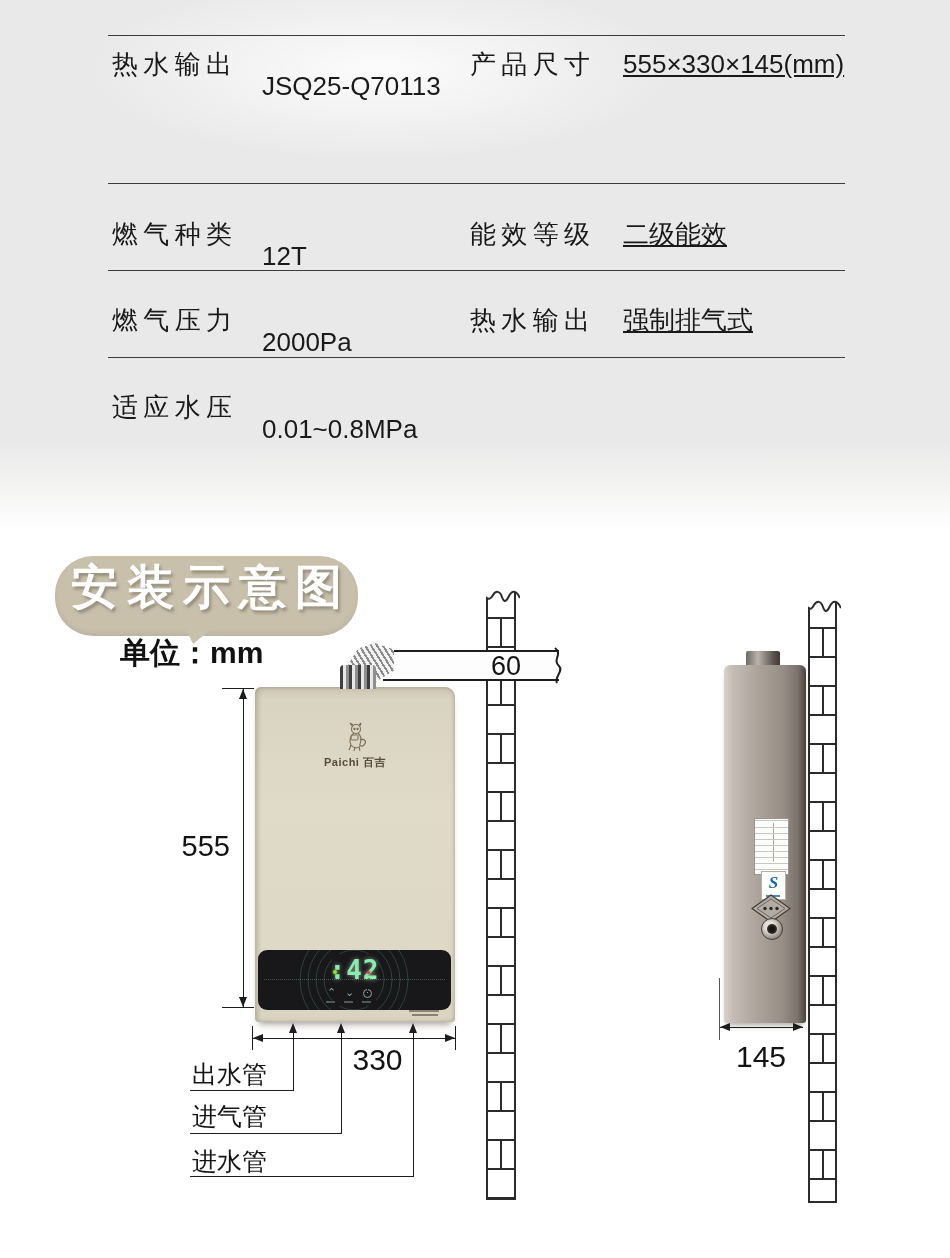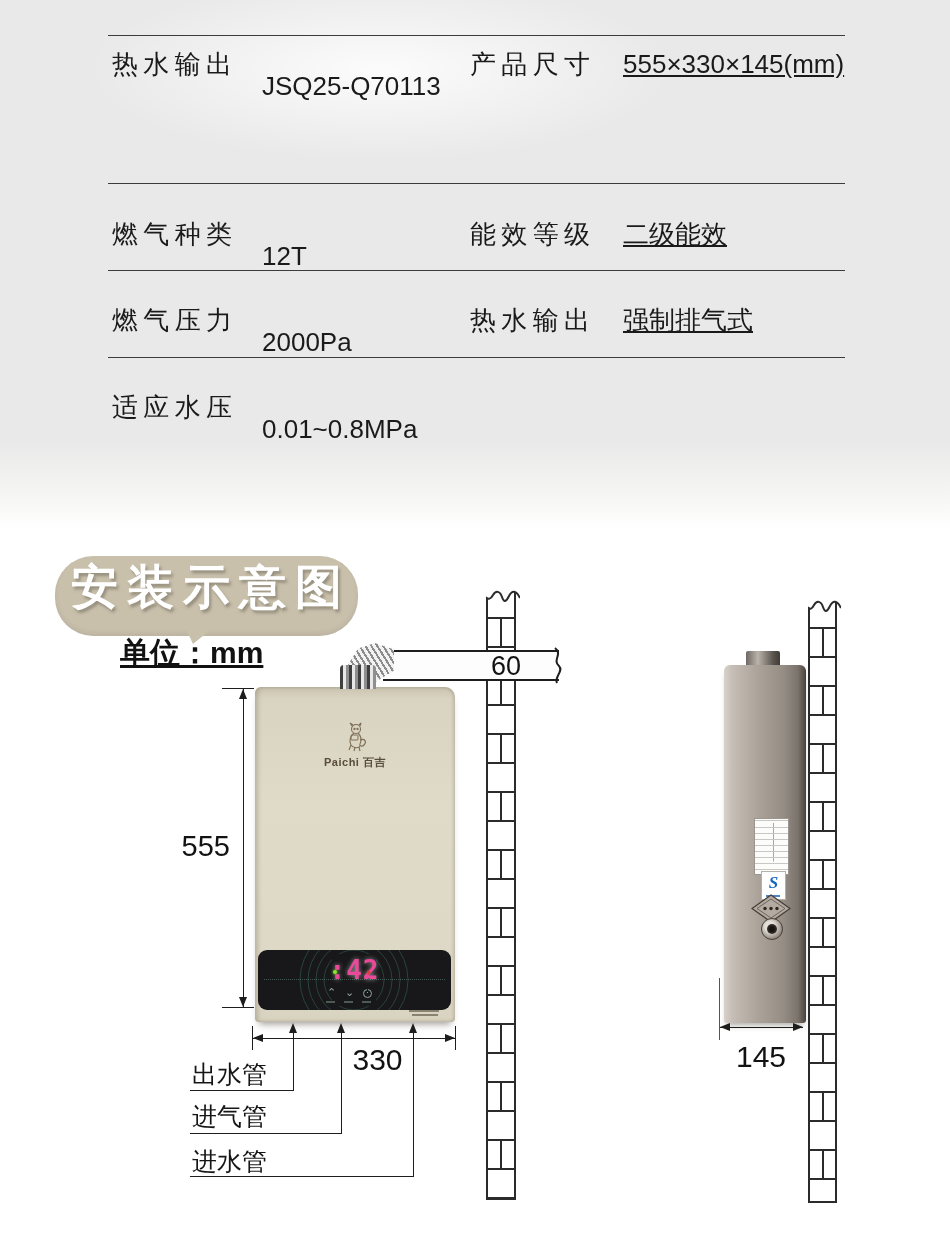--- a/index.html
+++ b/index.html
@@ -18,21 +18,21 @@
   .slabel{width:120px;text-align:justify;text-align-last:justify;font-weight:500;}
   .c1l{left:4px;} .c1v{left:154px;margin-top:22px;} .c2l{left:362px;} .c2v{left:515px;text-decoration:underline;}
   
   .bubble{position:absolute;left:55px;top:556px;width:303px;height:80px;background:#c9c0ac;
     border-radius:38px;display:flex;align-items:flex-start;justify-content:center;
     box-shadow:inset 0 -3px 5px rgba(0,0,0,.07);}
   .bubble-tail{position:absolute;left:181px;top:618px;width:0;height:0;
     border-left:12px solid transparent;border-right:32px solid transparent;border-top:26px solid #c9c0ac;}
   .bubble span{font-size:47px;font-weight:bold;color:#ffffff;letter-spacing:9px;padding-left:9px;
     text-shadow:2px 3px 3px rgba(110,104,88,.55);}
-  .unit{position:absolute;left:120px;top:633px;font-size:30px;font-weight:bold;color:#111;text-decoration:underline;}
+  .unit{position:absolute;left:120px;top:633px;font-size:30px;font-weight:bold;color:#111;}
   
   .wall{position:absolute;box-sizing:border-box;background-color:#fff;
     border-left:2px solid #2b2b2b;border-right:2px solid #2b2b2b;border-bottom:2px solid #2b2b2b;
     background-image:
       repeating-linear-gradient(to bottom, transparent 0 27px, #2b2b2b 27px 29px),
       repeating-linear-gradient(to bottom, transparent 0 29px, #2b2b2b 29px 58px);
     background-size:100% 100%, 2px 100%;
     background-position:0 0, 50% 0;
     background-repeat:repeat, no-repeat;
     z-index:2;}
@@ -51,21 +51,21 @@
   .heater{position:absolute;left:255px;top:687px;width:200px;height:335px;z-index:4;
     background:linear-gradient(180deg,#cbc4b1 0,#d9d3c1 12px,#e0dac9 120px,#ded8c6 260px,#d9d3c1 100%);
     border-radius:6px 10px 4px 4px;
     box-shadow:inset 3px 0 4px rgba(120,112,95,.35), inset -2px 0 3px rgba(120,112,95,.25), 0 6px 7px -4px rgba(60,55,45,.5);}
   .brandbox{position:absolute;left:305px;top:722px;width:100px;text-align:center;z-index:5;}
   .brandname{font-size:11px;font-weight:bold;color:#584c3b;letter-spacing:.5px;margin-top:1px;}
   .panel{position:absolute;left:258px;top:950px;width:193px;height:60px;background:#18181a;border-radius:9px;
     overflow:hidden;z-index:5;}
   .panel .dotline{position:absolute;left:6px;right:6px;top:29px;border-top:1px dotted rgba(98,142,124,.55);}
   .tempdisp{position:absolute;left:0;right:0;top:5px;text-align:center;font-family:"DejaVu Sans Mono",monospace;
-    font-size:26px;font-weight:bold;color:#ec4899;letter-spacing:1px;text-shadow:0 0 5px rgba(255,255,255,.55);}
+    font-size:26px;font-weight:bold;color:#86efac;letter-spacing:1px;text-shadow:0 0 5px rgba(255,255,255,.55);}
   .dot{position:absolute;border-radius:50%;}
   .tbtn{position:absolute;font-size:11px;color:#90a598;line-height:10px;}
   .btn-sub{position:absolute;width:9px;height:2px;background:#4c5a52;}
   .pwr{position:absolute;width:7px;height:7px;border:1px solid #90a598;border-radius:50%;}
   .pwr:after{content:"";position:absolute;left:2.5px;top:-2px;width:1px;height:4px;background:#18181a;box-shadow:0 1px 0 #90a598;}
   .miniprint{position:absolute;background:#8a8372;z-index:6;}
   
   .stub-front{position:absolute;left:340px;top:665px;width:36px;height:24px;z-index:6;border-radius:4px 4px 0 0;
     background:repeating-linear-gradient(90deg,#3f3f3f 0 3px,#e8e8e8 3px 6px,#8f8f8f 6px 9px);}
   .corrug{position:absolute;left:344px;top:643px;width:50px;height:46px;z-index:6;

